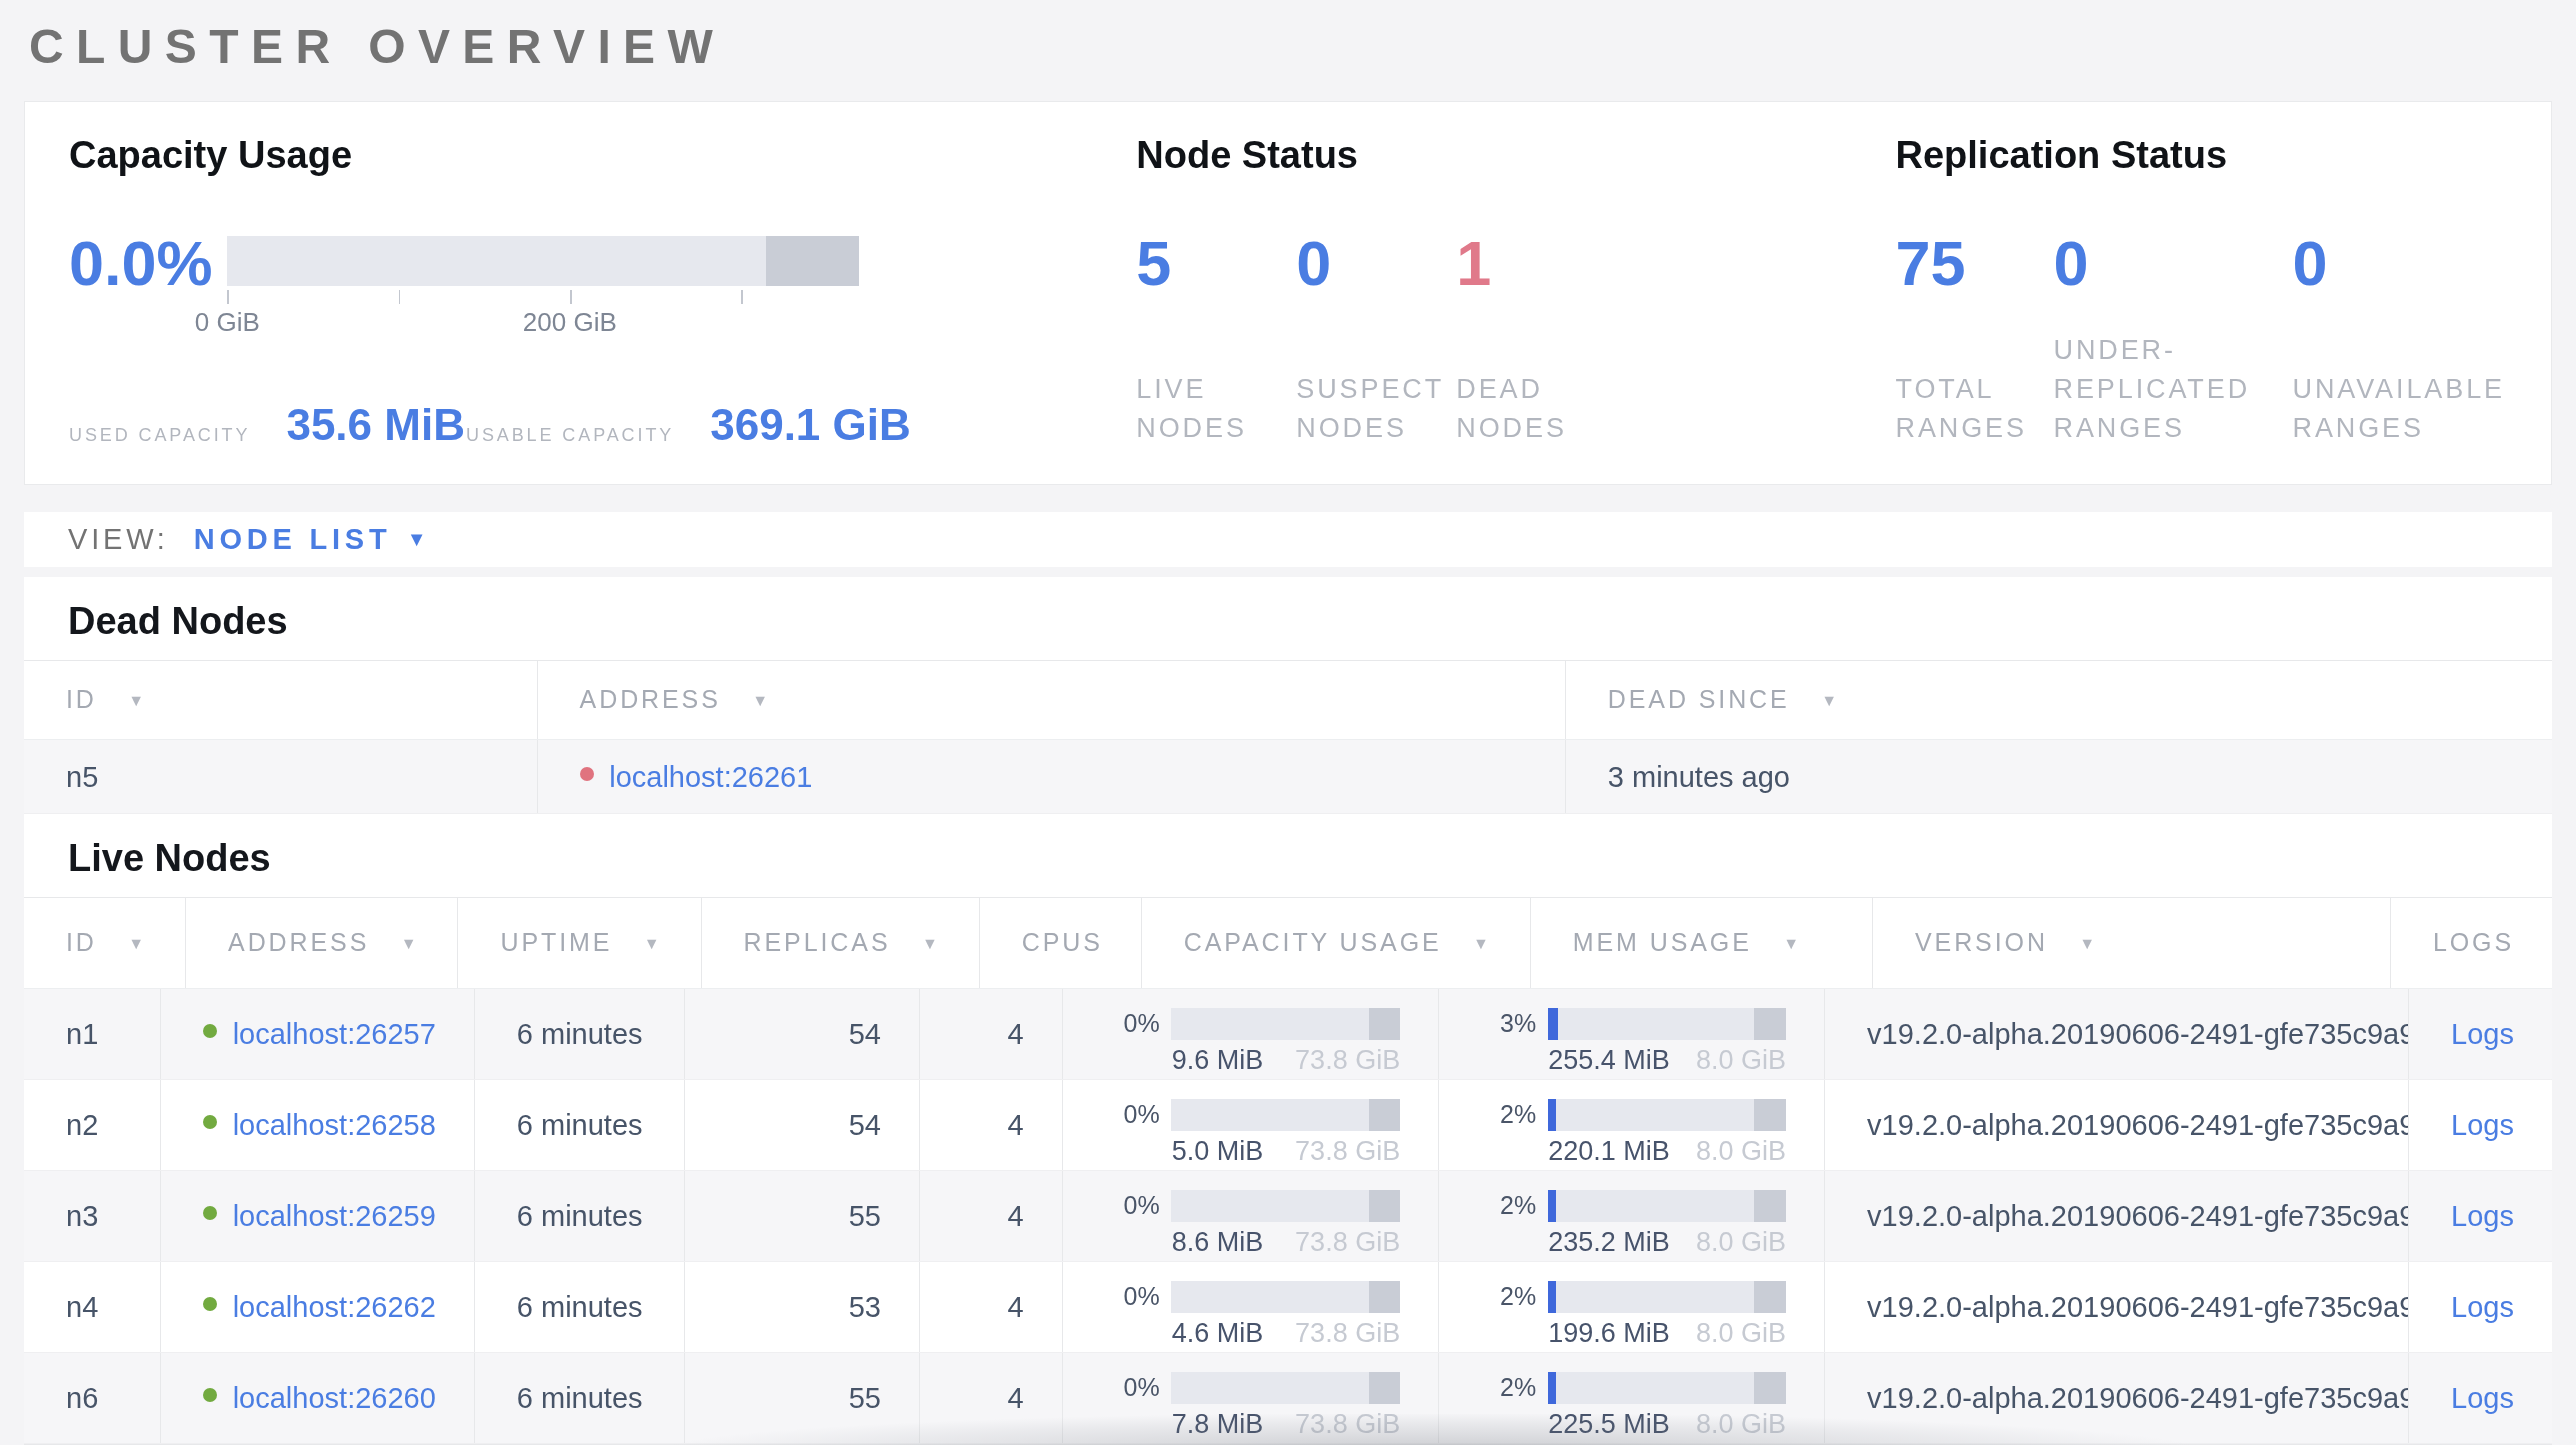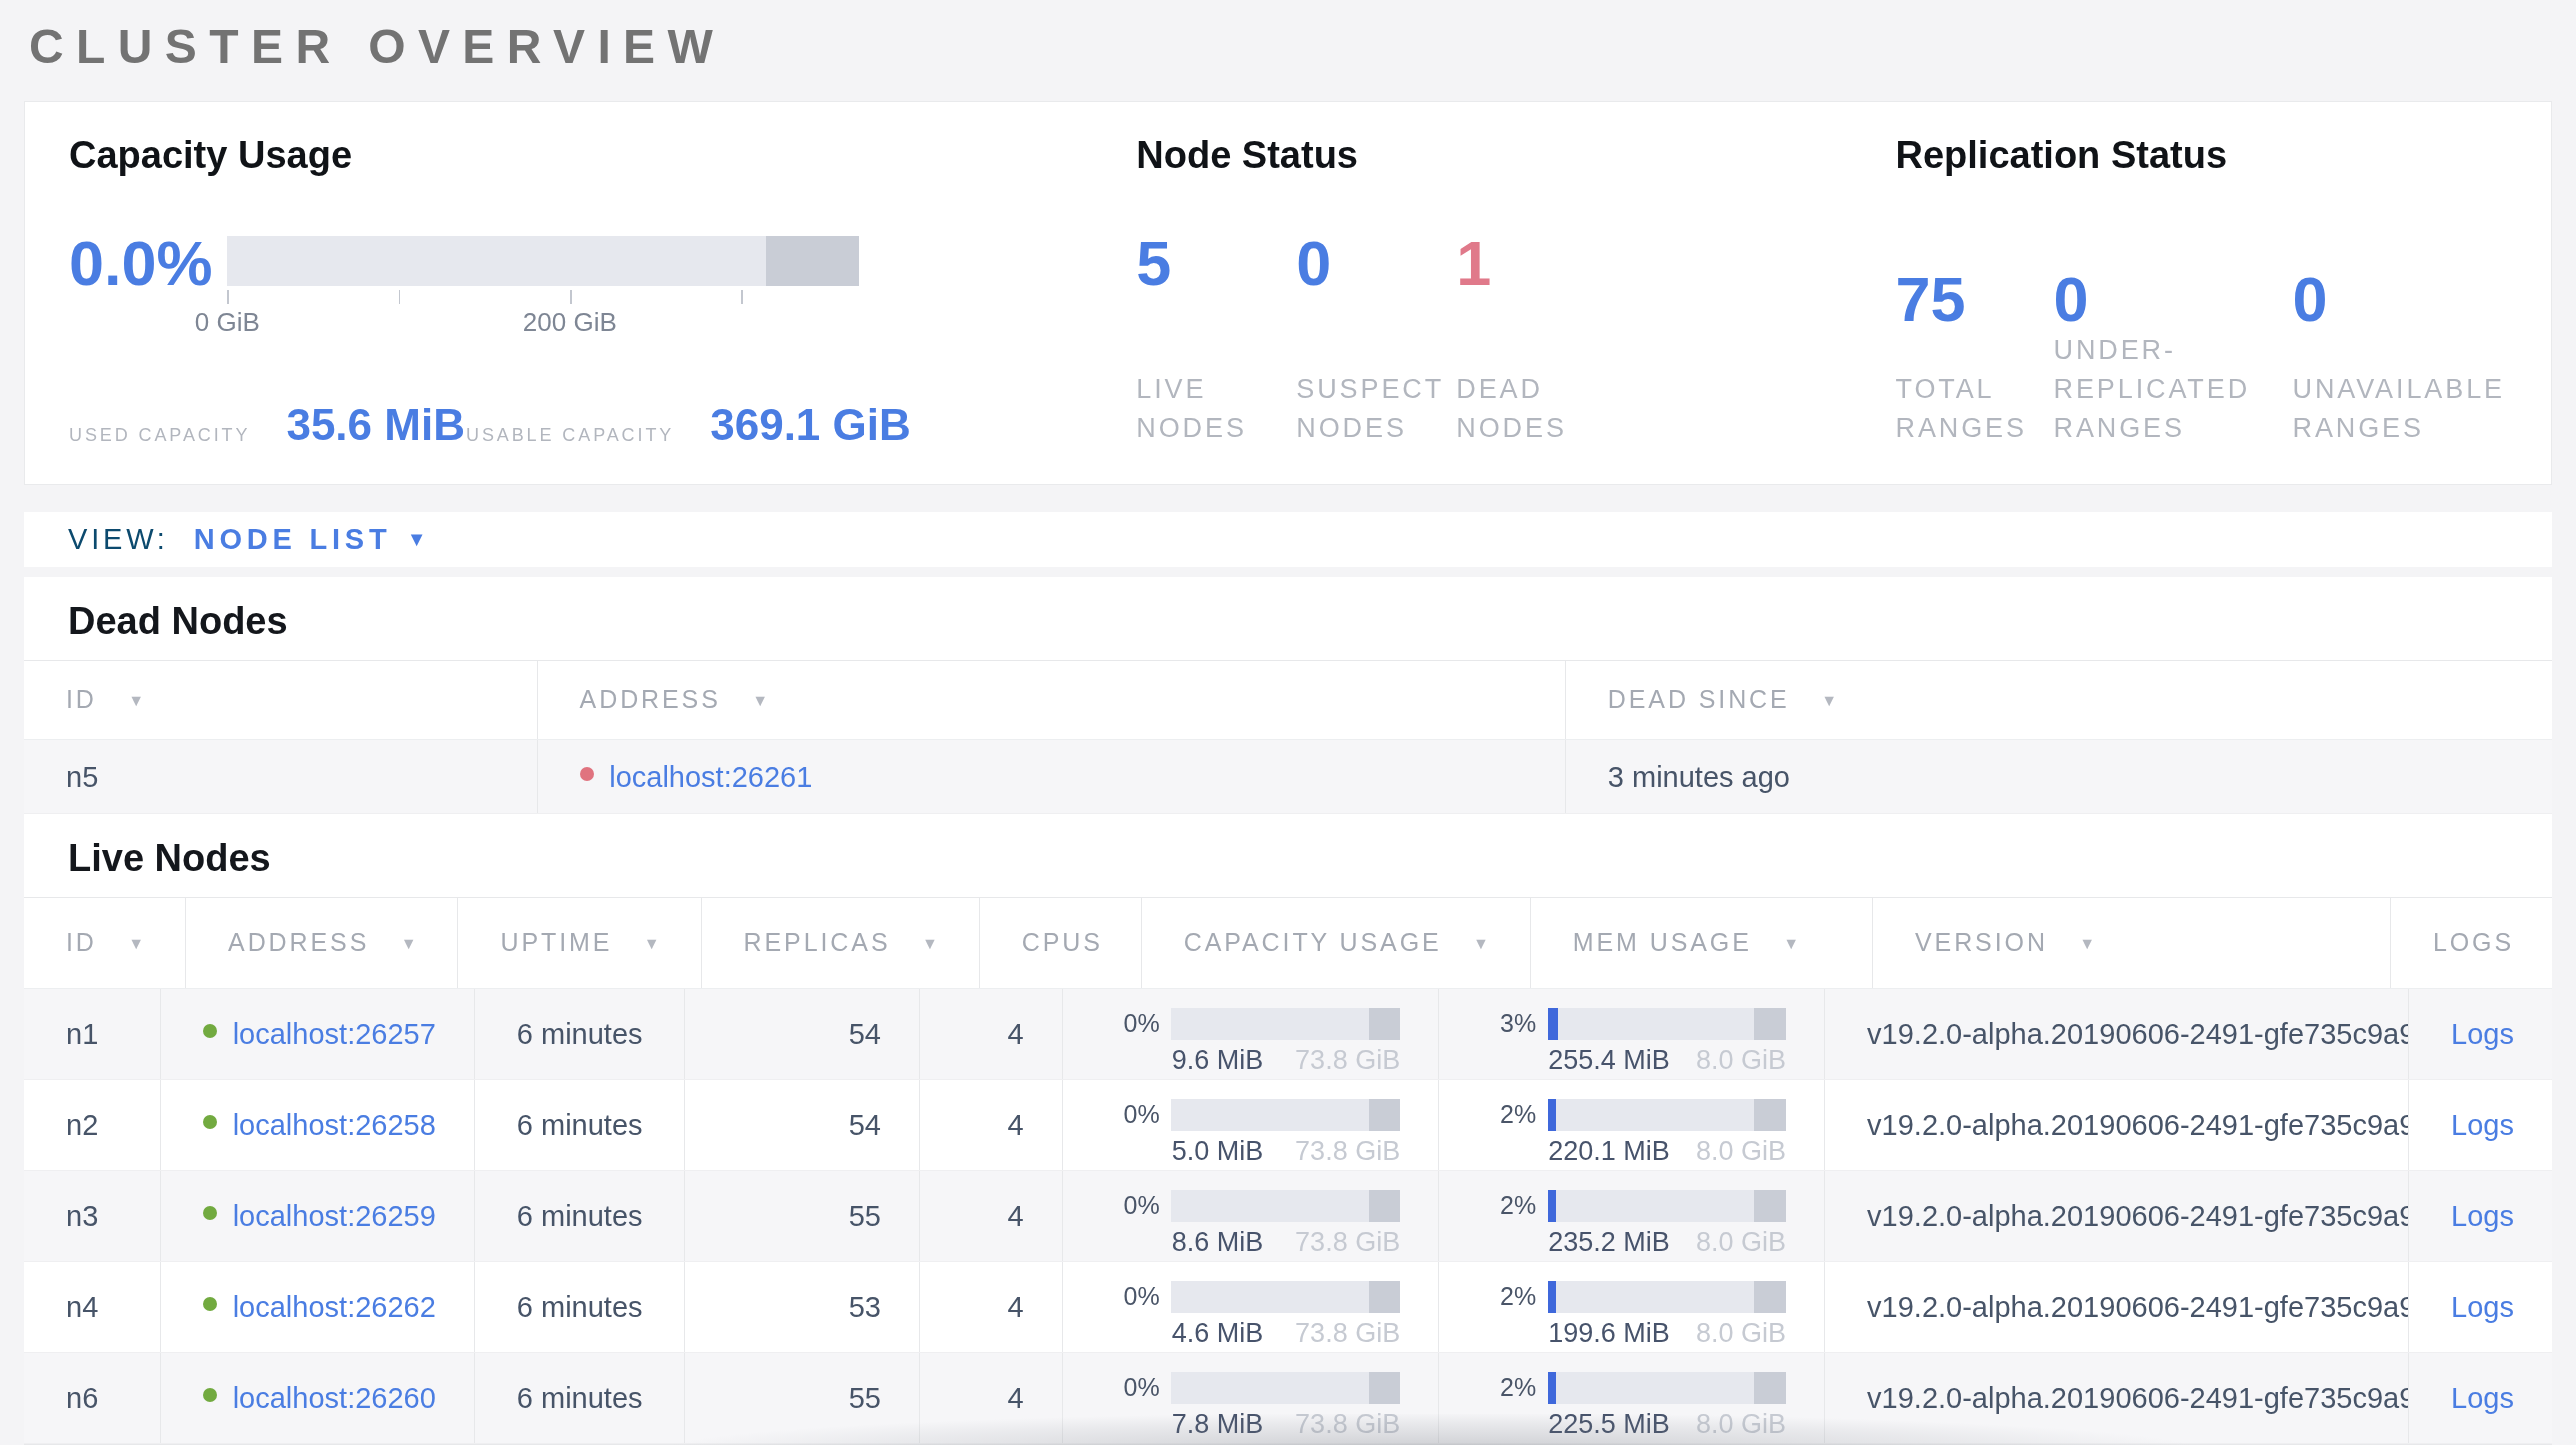--- a/index.html
+++ b/index.html
@@ -20,21 +20,21 @@
     margin:27px 24px 0 24px;
     height:384px;
     background:#fff;
     border:1.9px solid #e9eaec;
     display:flex;
     padding:32px 46px 36px 44px;
   }
   .sec { display:flex; flex-direction:column; }
   .sec-capacity { width:1074px; }
   .sec-nodes { width:764px; }
-  .sec-repl { flex:1;gap:36px; }
+  .sec-repl { flex:1; }
   .sec-title { font-size:38px; font-weight:700; color:#101317; }
   .cap-row { display:flex; margin-top:59px; align-items:flex-start; }
   .cap-pct {
     width:143px; margin-right:15.3px;
     font-size:63px; font-weight:600; color:#4a7de2;
     line-height:1; margin-top:-3.8px;
   }
   .cap-bar-wrap { width:632px; position:relative; }
   .bar {
     position:relative; height:50px; background:#e6e8ee; overflow:hidden;
@@ -64,21 +64,21 @@
     margin-top:auto; font-size:27px; color:#b2b6be;
     letter-spacing:2.9px; line-height:1.45; white-space:pre-line;
   }
   .ns-1 { width:160px; } .ns-2 { width:160px; } .ns-3 { flex:1; }
   .rs-1 { width:158px; } .rs-2 { width:239px; } .rs-3 { flex:1; }
   
   .view-bar {
     margin:27px 24px 0 24px; height:55px; background:#fff;
     display:flex; align-items:center; padding-left:44px;
   }
-  .view-label { font-size:29px; color:#0c4a6e; letter-spacing:3.8px; }
+  .view-label { font-size:29px; color:#737373; letter-spacing:3.8px; }
   .view-select { display:flex; align-items:center; margin-left:25px; cursor:pointer; }
   .view-value { font-size:29px; color:#4a7de2; letter-spacing:4.8px; font-weight:600; }
   .view-caret { font-size:20px; color:#4a7de2; margin-left:15.3px; }
   
   .tables {
     margin:9.5px 24px 0 24px; background:#fff;
     border-bottom:1.9px solid #e7e8ea;
   }
   .tbl-heading { padding:23px 0 17px 44px; font-size:38px; font-weight:700; color:#14171c; }
   .grid-dead { display:grid; grid-template-columns:538fr 1077fr 1033fr; }

